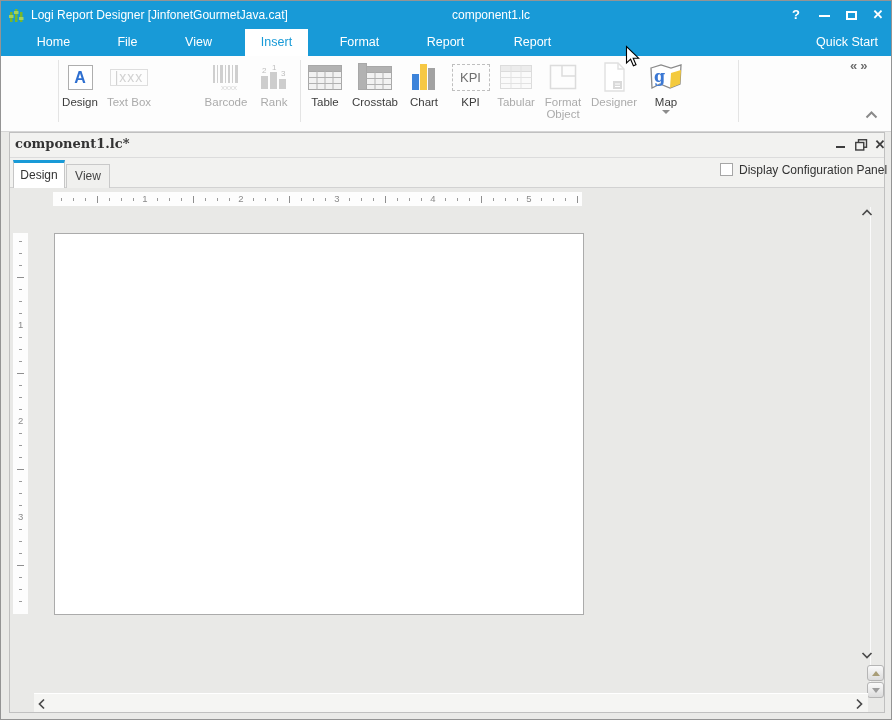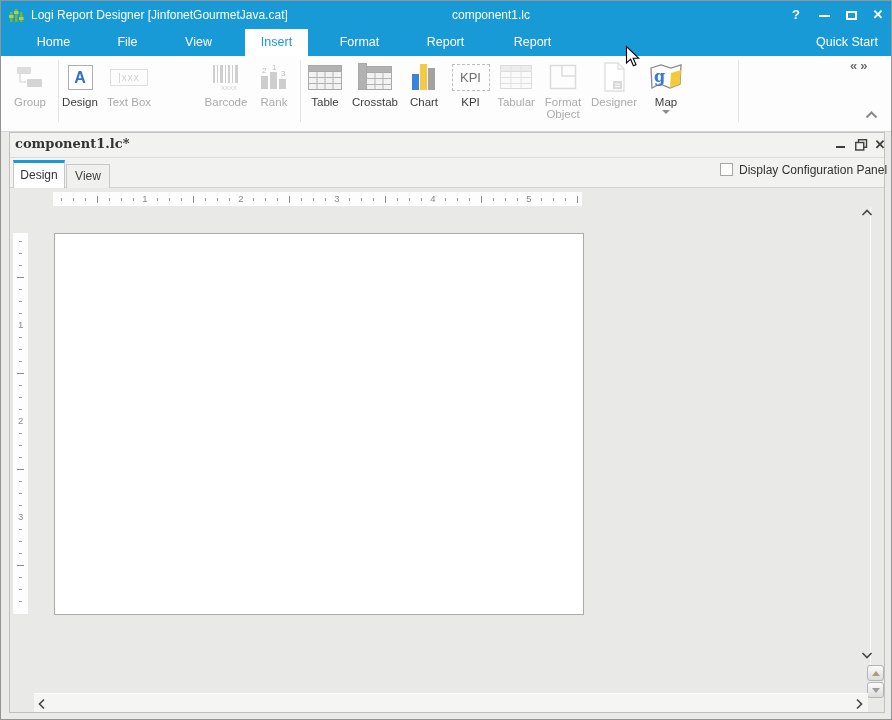--- a/index.html
+++ b/index.html
@@ -25,21 +25,21 @@
   .mtab.active { background:#fff; color:#189ad7; }
   
   .ribbon { position:absolute; left:0; top:55px; width:892px; height:76px; background:#fdfdfd; border-bottom:1px solid #d5d5d5; }
   .rsep { position:absolute; top:59px; width:1px; height:62px; background:#e4e4e4; }
   .ritem { position:absolute; top:58px; height:68px; text-align:center; }
   .ricon { height:36px; display:flex; align-items:center; justify-content:center; }
   .rlabel { font-size:11.5px; line-height:12px; color:#3d3d3d; margin-top:1px; }
   .ritem.disabled .rlabel { color:#ababab; }
   .label-box { width:25px; height:25px; border:1px solid #aeaeae; background:#fff; color:#2e6fd0;
                font-weight:bold; font-size:16px; line-height:24px; text-align:center; }
-  .textbox-box { width:38px; height:17px; border:1px solid #dedede; color:#d2d2d2; font-size:10px; line-height:15px; text-align:center; letter-spacing:1px; }
+  .textbox-box { width:38px; height:17px; border:1px solid #dedede; color:#d2d2d2; font-size:14px; line-height:15px; text-align:center; letter-spacing:1px; }
   .image-box { position:relative; width:31px; height:25px; border:1px solid #aaa; background:#fff; overflow:hidden; }
   .image-sun { position:absolute; right:4px; top:3px; width:8px; height:8px; border-radius:50%; background:#f2c231; }
   .kpi-box { width:38px; height:27px; border:1px dashed #bfbfbf; background:#fdfdfd; color:#6f6f6f; font-size:13px; line-height:25px; text-align:center; }
   .map-drop { width:0; height:0; border-left:4px solid transparent; border-right:4px solid transparent;
               border-top:4px solid #8c8c8c; margin:2px auto 0; }
   .rib-collapse-arrows { position:absolute; left:849px; top:57px; color:#6d6d6d; font-size:13px; font-weight:bold; letter-spacing:3px; }
   .rib-chevron-up { position:absolute; left:864px; top:110px; }
   
   .doc-frame { position:absolute; left:8px; top:131px; width:876px; height:581px; background:#e9e9e7; border:1px solid #c0c0c0; }
   .doc-header { position:absolute; left:9px; top:132px; width:874px; height:25px; background:#f2f2f0; border-bottom:1px solid #dcdcdc; }
@@ -106,30 +106,20 @@
   <div class="mtab" style="left:320px;width:77px;">Format</div>
   <div class="mtab" style="left:406px;width:77px;">Report</div>
   <div class="mtab" style="left:493px;width:77px;">Report</div>
   <div class="mtab" style="left:806px;width:80px;">Quick Start</div>
 
   <div class="ribbon"></div>
   <div class="rsep" style="left:57px;"></div>
   <div class="rsep" style="left:299px;"></div>
   <div class="rsep" style="left:737px;"></div>
 
-  <div class="ritem disabled" style="left:5px;width:48px;">
-    <div class="ricon">
-        <svg width="32" height="28" viewBox="0 0 32 28">
-      <path d="M6 11 v8 h6" fill="none" stroke="#dedede" stroke-width="1.5"></path>
-      <rect x="3" y="4" width="14" height="7" rx="1" fill="#dcdcdc"></rect>
-      <rect x="13" y="16" width="15" height="8" rx="1" fill="#d4d4d4"></rect>
-    </svg>
-      </div>
-    <div class="rlabel">Group</div>
-  </div>
 
   <div class="ritem" style="left:59px;width:40px;">
     <div class="ricon">
         <div class="label-box">A</div>
       </div>
     <div class="rlabel">Design</div>
   </div>
 
   <div class="ritem disabled" style="left:100px;width:56px;">
     <div class="ricon">

